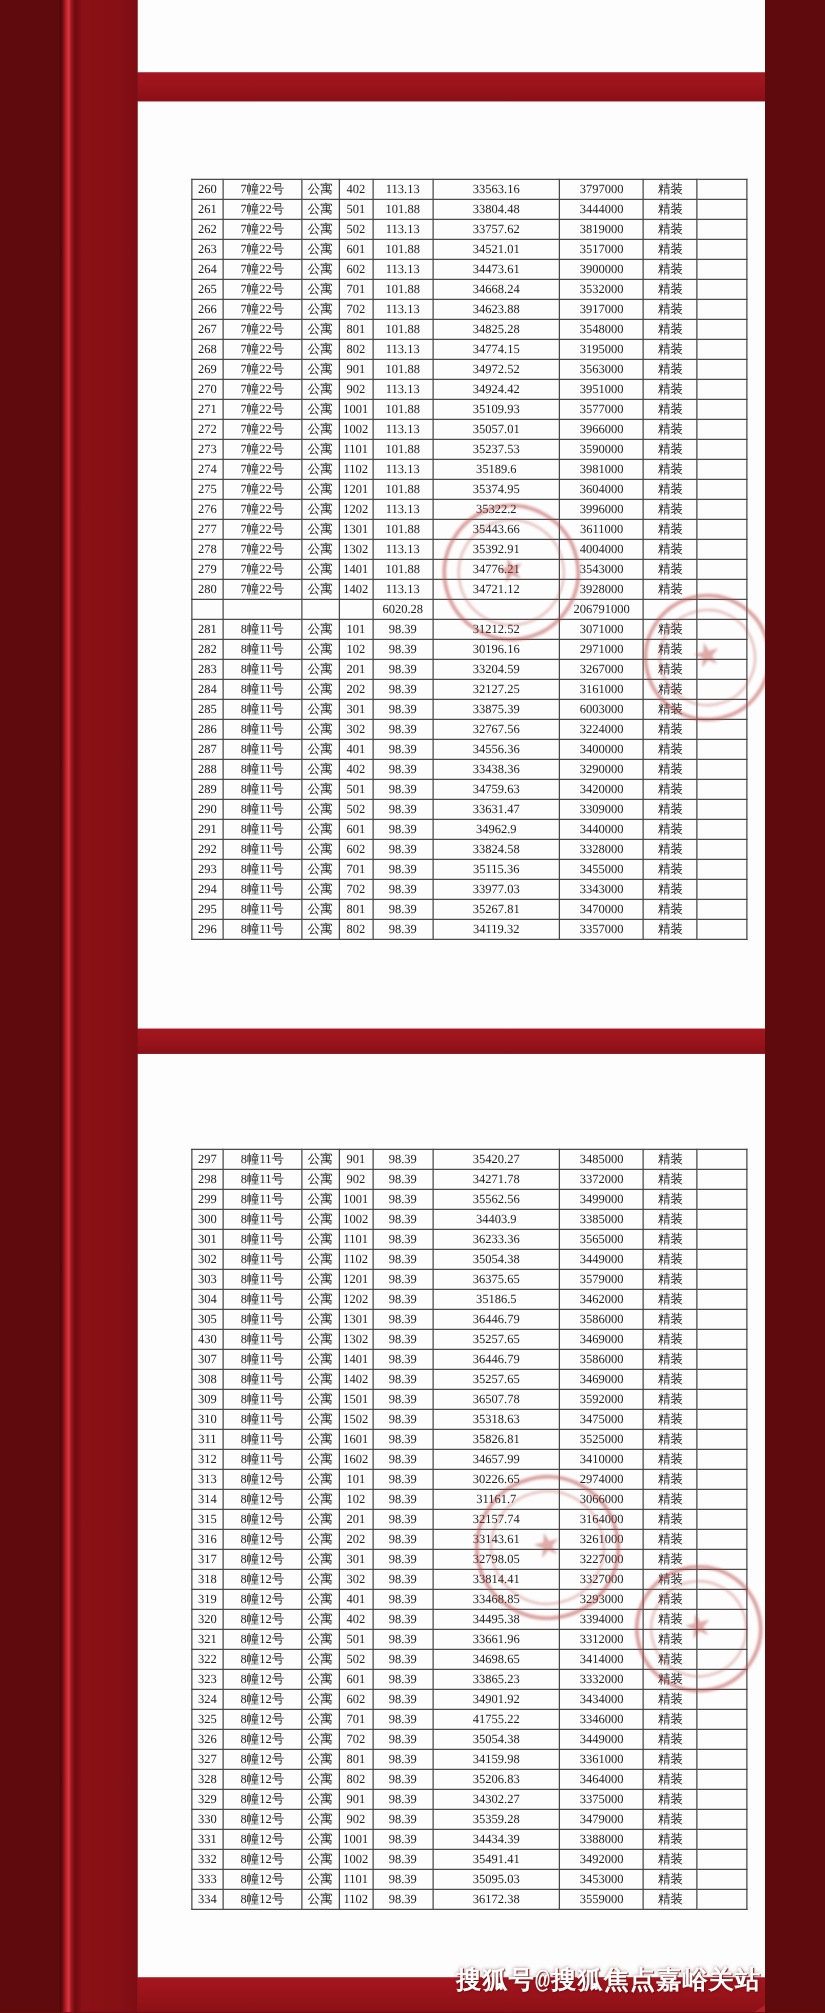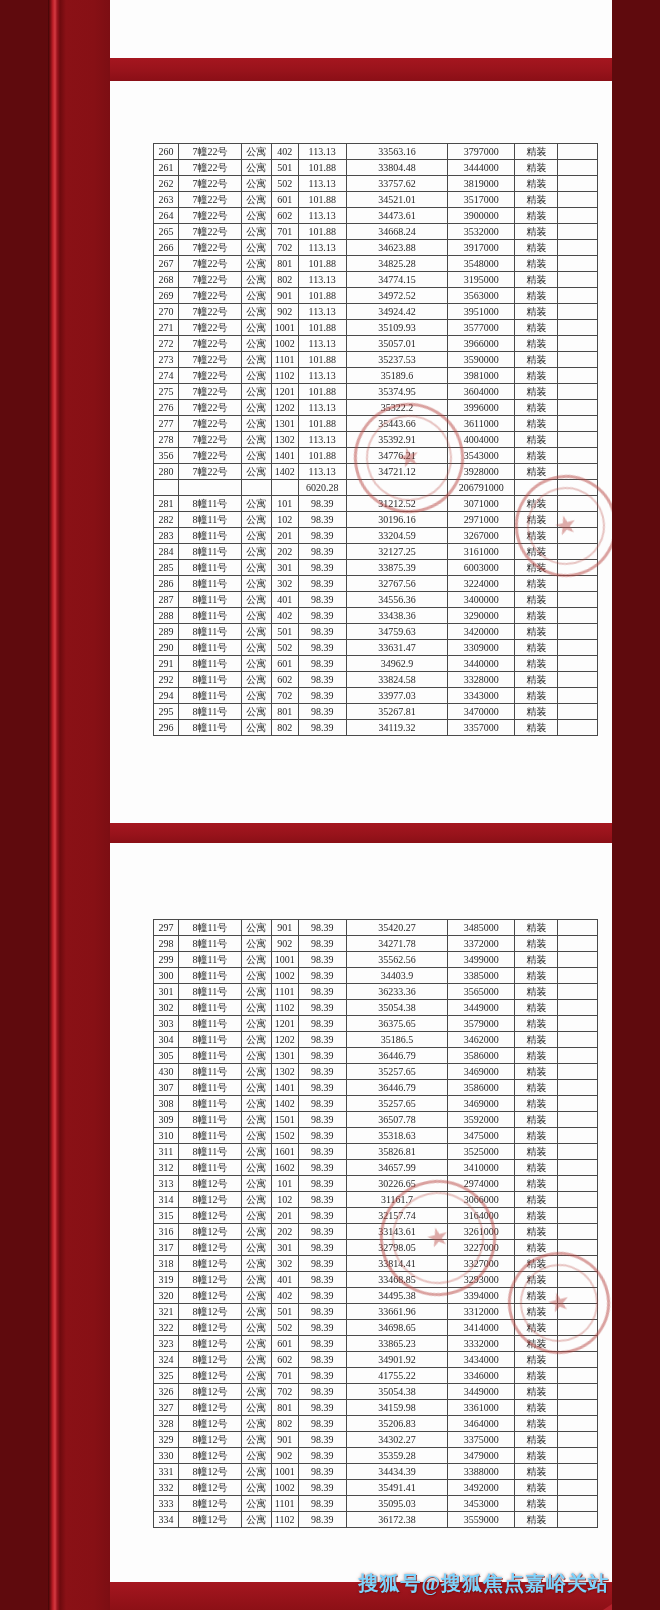--- a/index.html
+++ b/index.html
@@ -27,22 +27,22 @@
     background:linear-gradient(180deg,#a5161f 0%,#98131b 55%,#8a0f16 100%); }
   .gap-bar-top { top:58px;  height:23px; }
   .gap-bar-mid { top:823px; height:20px; }
   
   .footer-band { position:absolute; left:62px; top:1582px; width:598px; height:28px; z-index:4;
     background:linear-gradient(180deg,#a5161f,#8c1016); }
   .footer-wedge { position:absolute; left:555px; top:1540px; width:105px; height:70px; z-index:4;
     background:#b2202a; clip-path:polygon(100% 0,100% 100%,0 100%); }
   .watermark {
     position:absolute; right:3px; top:1570px; z-index:5;
-    font-family:Liberation Serif, serif;
-    font-weight:bold; font-size:20px; letter-spacing:1px; color:#7dd3fc;
+    font-family:Liberation Mono, monospace;
+    font-weight:bold; font-size:20px; letter-spacing:1px; color:#ffffff;
     text-shadow:1px 1px 0 rgba(120,15,15,.75), 0 0 3px rgba(90,10,10,.5);
   }
   
   table.price-table {
     position:absolute; z-index:2;
     width:445px; border-collapse:collapse; table-layout:fixed;
     background:transparent;
   }
   table.t1 { left:105px; top:143px; }
   table.t2 { left:105px; top:905px;margin-top:14px; }
@@ -300,21 +300,21 @@
           <td>7幢22号</td>
           <td>公寓</td>
           <td>1302</td>
           <td>113.13</td>
           <td>35392.91</td>
           <td>4004000</td>
           <td>精装</td>
           <td></td>
         </tr>
         <tr>
-          <td>356</td>
+          <td>279</td>
           <td>7幢22号</td>
           <td>公寓</td>
           <td>1401</td>
           <td>101.88</td>
           <td>34776.21</td>
           <td>3543000</td>
           <td>精装</td>
           <td></td>
         </tr>
         <tr>
@@ -461,20 +461,31 @@
           <td></td>
         </tr>
         <tr>
           <td>292</td>
           <td>8幢11号</td>
           <td>公寓</td>
           <td>602</td>
           <td>98.39</td>
           <td>33824.58</td>
           <td>3328000</td>
+          <td>精装</td>
+          <td></td>
+        </tr>
+        <tr>
+          <td>293</td>
+          <td>8幢11号</td>
+          <td>公寓</td>
+          <td>701</td>
+          <td>98.39</td>
+          <td>35115.36</td>
+          <td>3455000</td>
           <td>精装</td>
           <td></td>
         </tr>
         <tr>
           <td>294</td>
           <td>8幢11号</td>
           <td>公寓</td>
           <td>702</td>
           <td>98.39</td>
           <td>33977.03</td>

